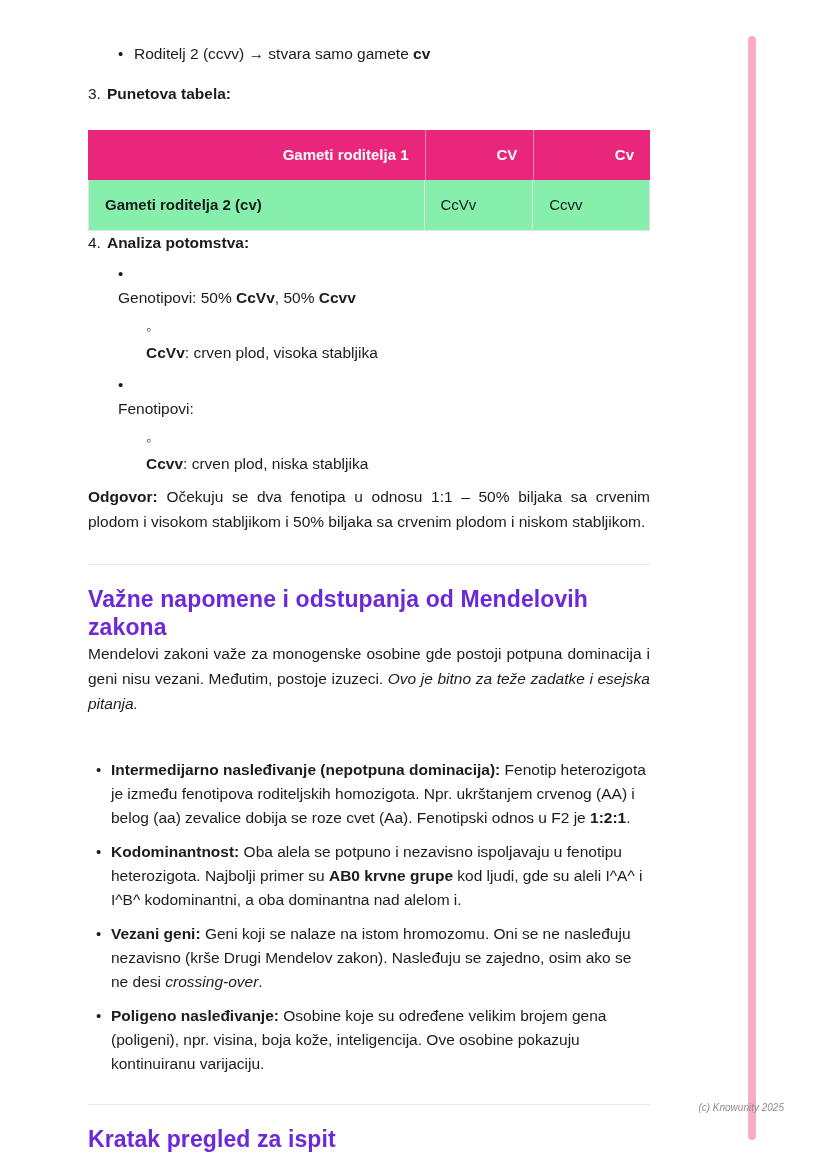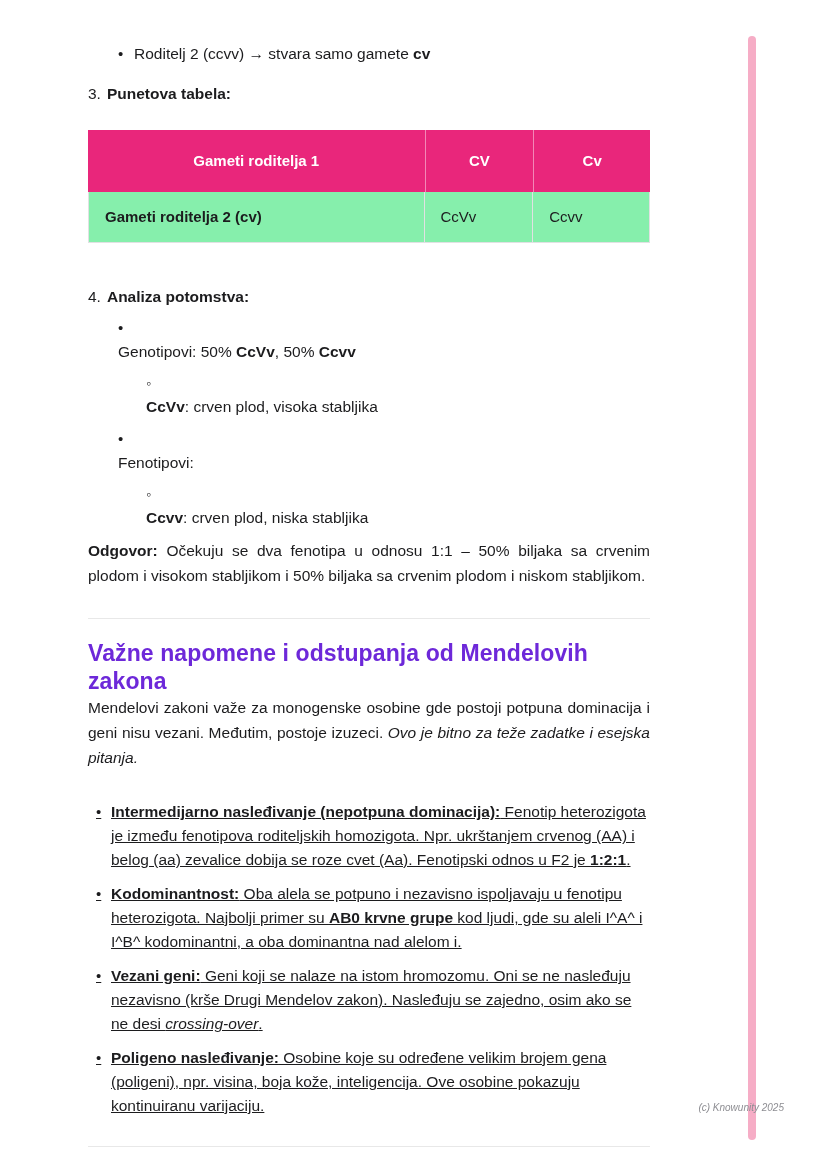--- a/index.html
+++ b/index.html
@@ -16,27 +16,27 @@
   .marker { flex:0 0 16px; color:#1c1c1e; }
   .marker.dot::before { content:"\2022"; font-size:15px; }
   .marker.circ::before { content:"\25E6"; font-size:14px; }
 
   b, .bold { font-weight:700; }
   i, .italic { font-style:italic; }
 
   .numbered { margin-top:0; }
   .numbered .num { margin-right:6px; }
   .num-title { font-weight:700; }
-  .numbered-4 { margin-top:42px; margin-bottom:7px; }
+  .numbered-4 { margin-bottom:7px; }
 
   
   table.ptable { border-collapse:separate; border-spacing:0; width:562px; margin-top:24px; font-size:15px; }
   table.ptable th {
-    background:#e9267b; color:#ffffff; font-weight:700; text-align:center;
-    padding:21px 16px; line-height:20px;
+    background:#e9267b; color:#ffffff; font-weight:700; text-align:right;
+    padding:15px 16px; line-height:20px;
   }
   table.ptable th + th { border-left:1px solid rgba(255,255,255,0.45); }
   table.ptable td {
     padding:15px 16px; line-height:20px; background:#86efac;
     border-bottom:1px solid #e1e1e3; border-right:1px solid #e1e1e3;
   }
   table.ptable td:first-child { border-left:1px solid #e1e1e3; font-weight:700; }
   table.ptable .c1 { width:306px; }
   table.ptable .c2 { width:76px; }
   table.ptable .c3 { width:84px; }
@@ -49,21 +49,21 @@
   .intro-para { margin-top:16px; line-height:25px; }
 
   hr.divider { border:none; height:1px; background:#e8e8e8; margin:30px 0 0 0; }
   hr.divider2 { border:none; height:1px; background:#e8e8e8; margin:28px 0 0 0; }
 
   h2.section-title {
     margin:20px 0 0 0; font-size:23px; line-height:28px;
     color:#6d28d9; font-weight:700; letter-spacing:0.1px;
   }
 
-  .notes-list { margin-top:30px;text-decoration:underline; }
+  .notes-list { margin-top:42px; }
   .notes-list .flex-item { margin-left:8px; margin-bottom:10px; }
   .notes-list .marker { flex:0 0 15px; }
 
   .page-edge-stripe {
     position:absolute; right:72px; top:36px; width:8px; height:1104px;
     background:#f6adc6; border-radius:4px; z-index:1;
   }
   .copyright {
     position:absolute; top:1102px; right:44px; z-index:2;
     font-size:10px; line-height:12px; color:#8e8e93;font-style:italic;

